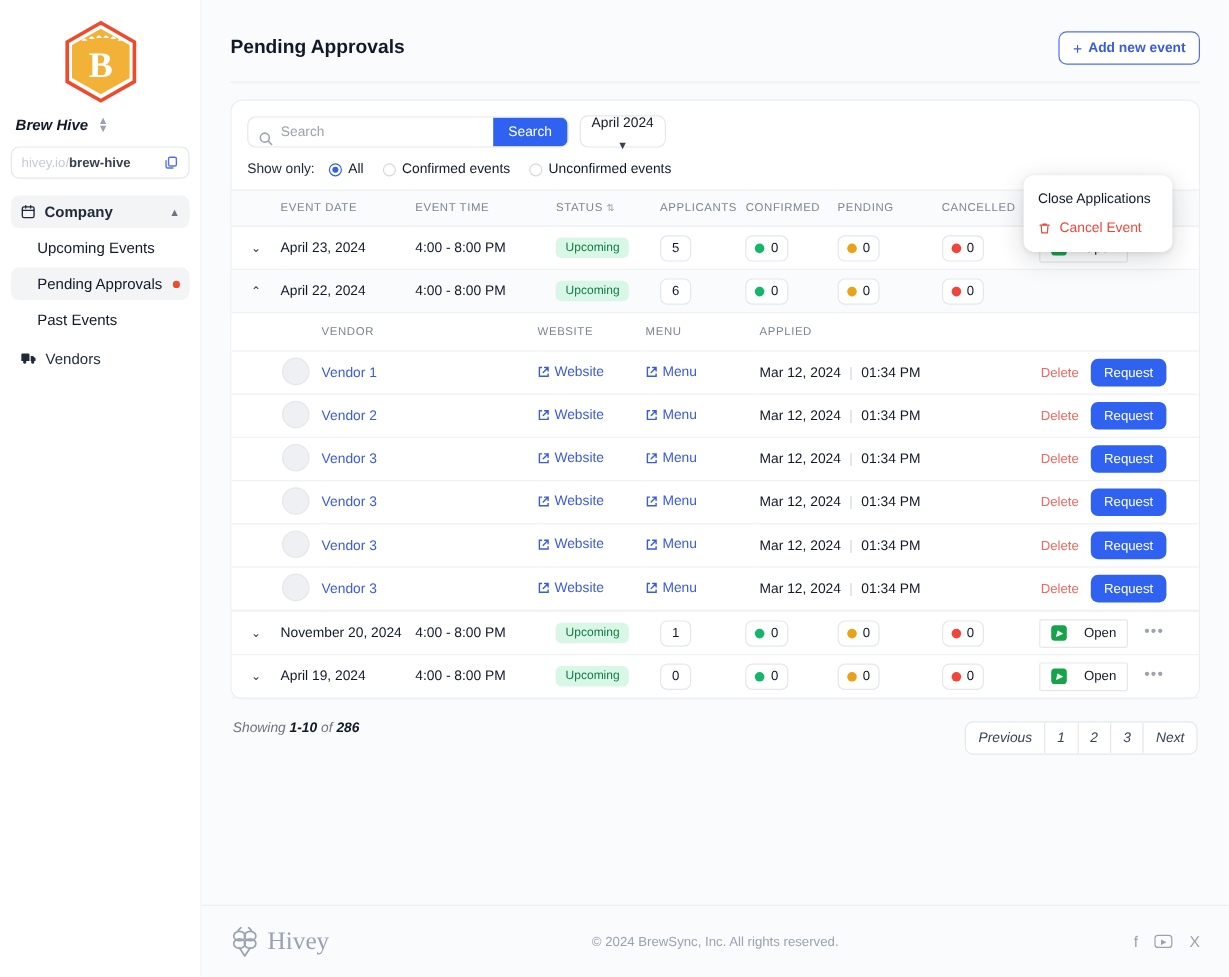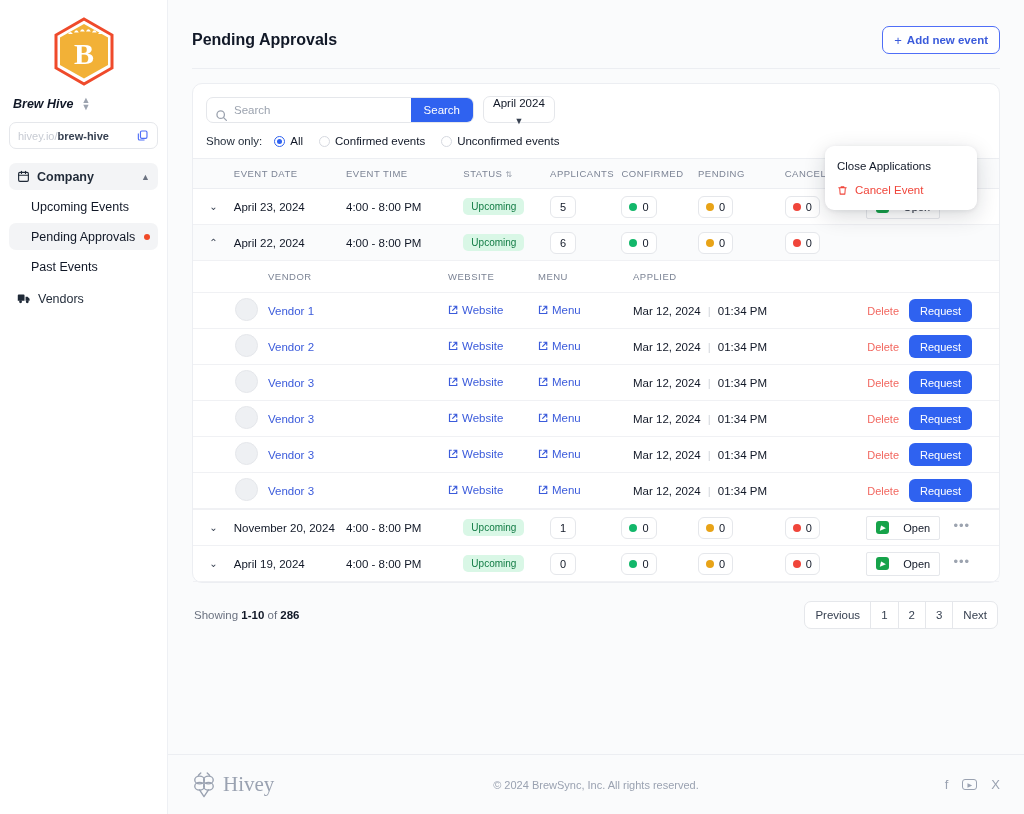--- a/index.html
+++ b/index.html
@@ -191,32 +191,32 @@
   .btn-delete { color:#f2675f; font-size:11px; cursor:pointer; margin-right:10px; }
   .btn-request {
     display:inline-flex; align-items:center; justify-content:center;
     background:#2f62f0; color:#fff; border:0; border-radius:6px;
     height:23px; padding: 0 11px; font-size:11px; cursor:pointer;
     font-family:"Liberation Sans", sans-serif;
   }
 
   
   .popup {
-    position:absolute; top: 62px; right: 22px; width: 152px;
+    position:absolute; top: 62px; right: 22px; width: 124px;
     background:#fff; border-radius:9px; box-shadow: 0 6px 22px rgba(16,24,40,.16), 0 1px 4px rgba(16,24,40,.08);
     padding: 8px 0; z-index: 30;
   }
   .popup-item {
     display:flex; align-items:center; gap:7px; padding: 6px 12px;
     font-size:11.5px; color:#111827; cursor:pointer;
   }
   .popup-item.danger { color:#f0453a; }
 
   
-  .pager { display:flex; align-items:center; justify-content:space-between; padding: 18px 2px 20px 2px; }
+  .pager { display:flex; align-items:flex-start; justify-content:space-between; padding: 18px 2px 20px 2px; font-style: italic; }
   .pager-info { font-size:11.5px; color:#6b7280; }
   .pager-info b { color:#111827; }
   .pager-btns { display:flex; border:1px solid #e5e7eb; border-radius:7px; overflow:hidden; background:#fff; }
   .pg { padding: 0 10px; height:26px; display:flex; align-items:center; font-size:11.5px; color:#374151;
         border-right:1px solid #e5e7eb; cursor:pointer; }
   .pg:last-child { border-right:0; }
 
   
   .footer {
     flex: 0 0 60px; border-top:1px solid #eceef2; background:#fafbfc;

